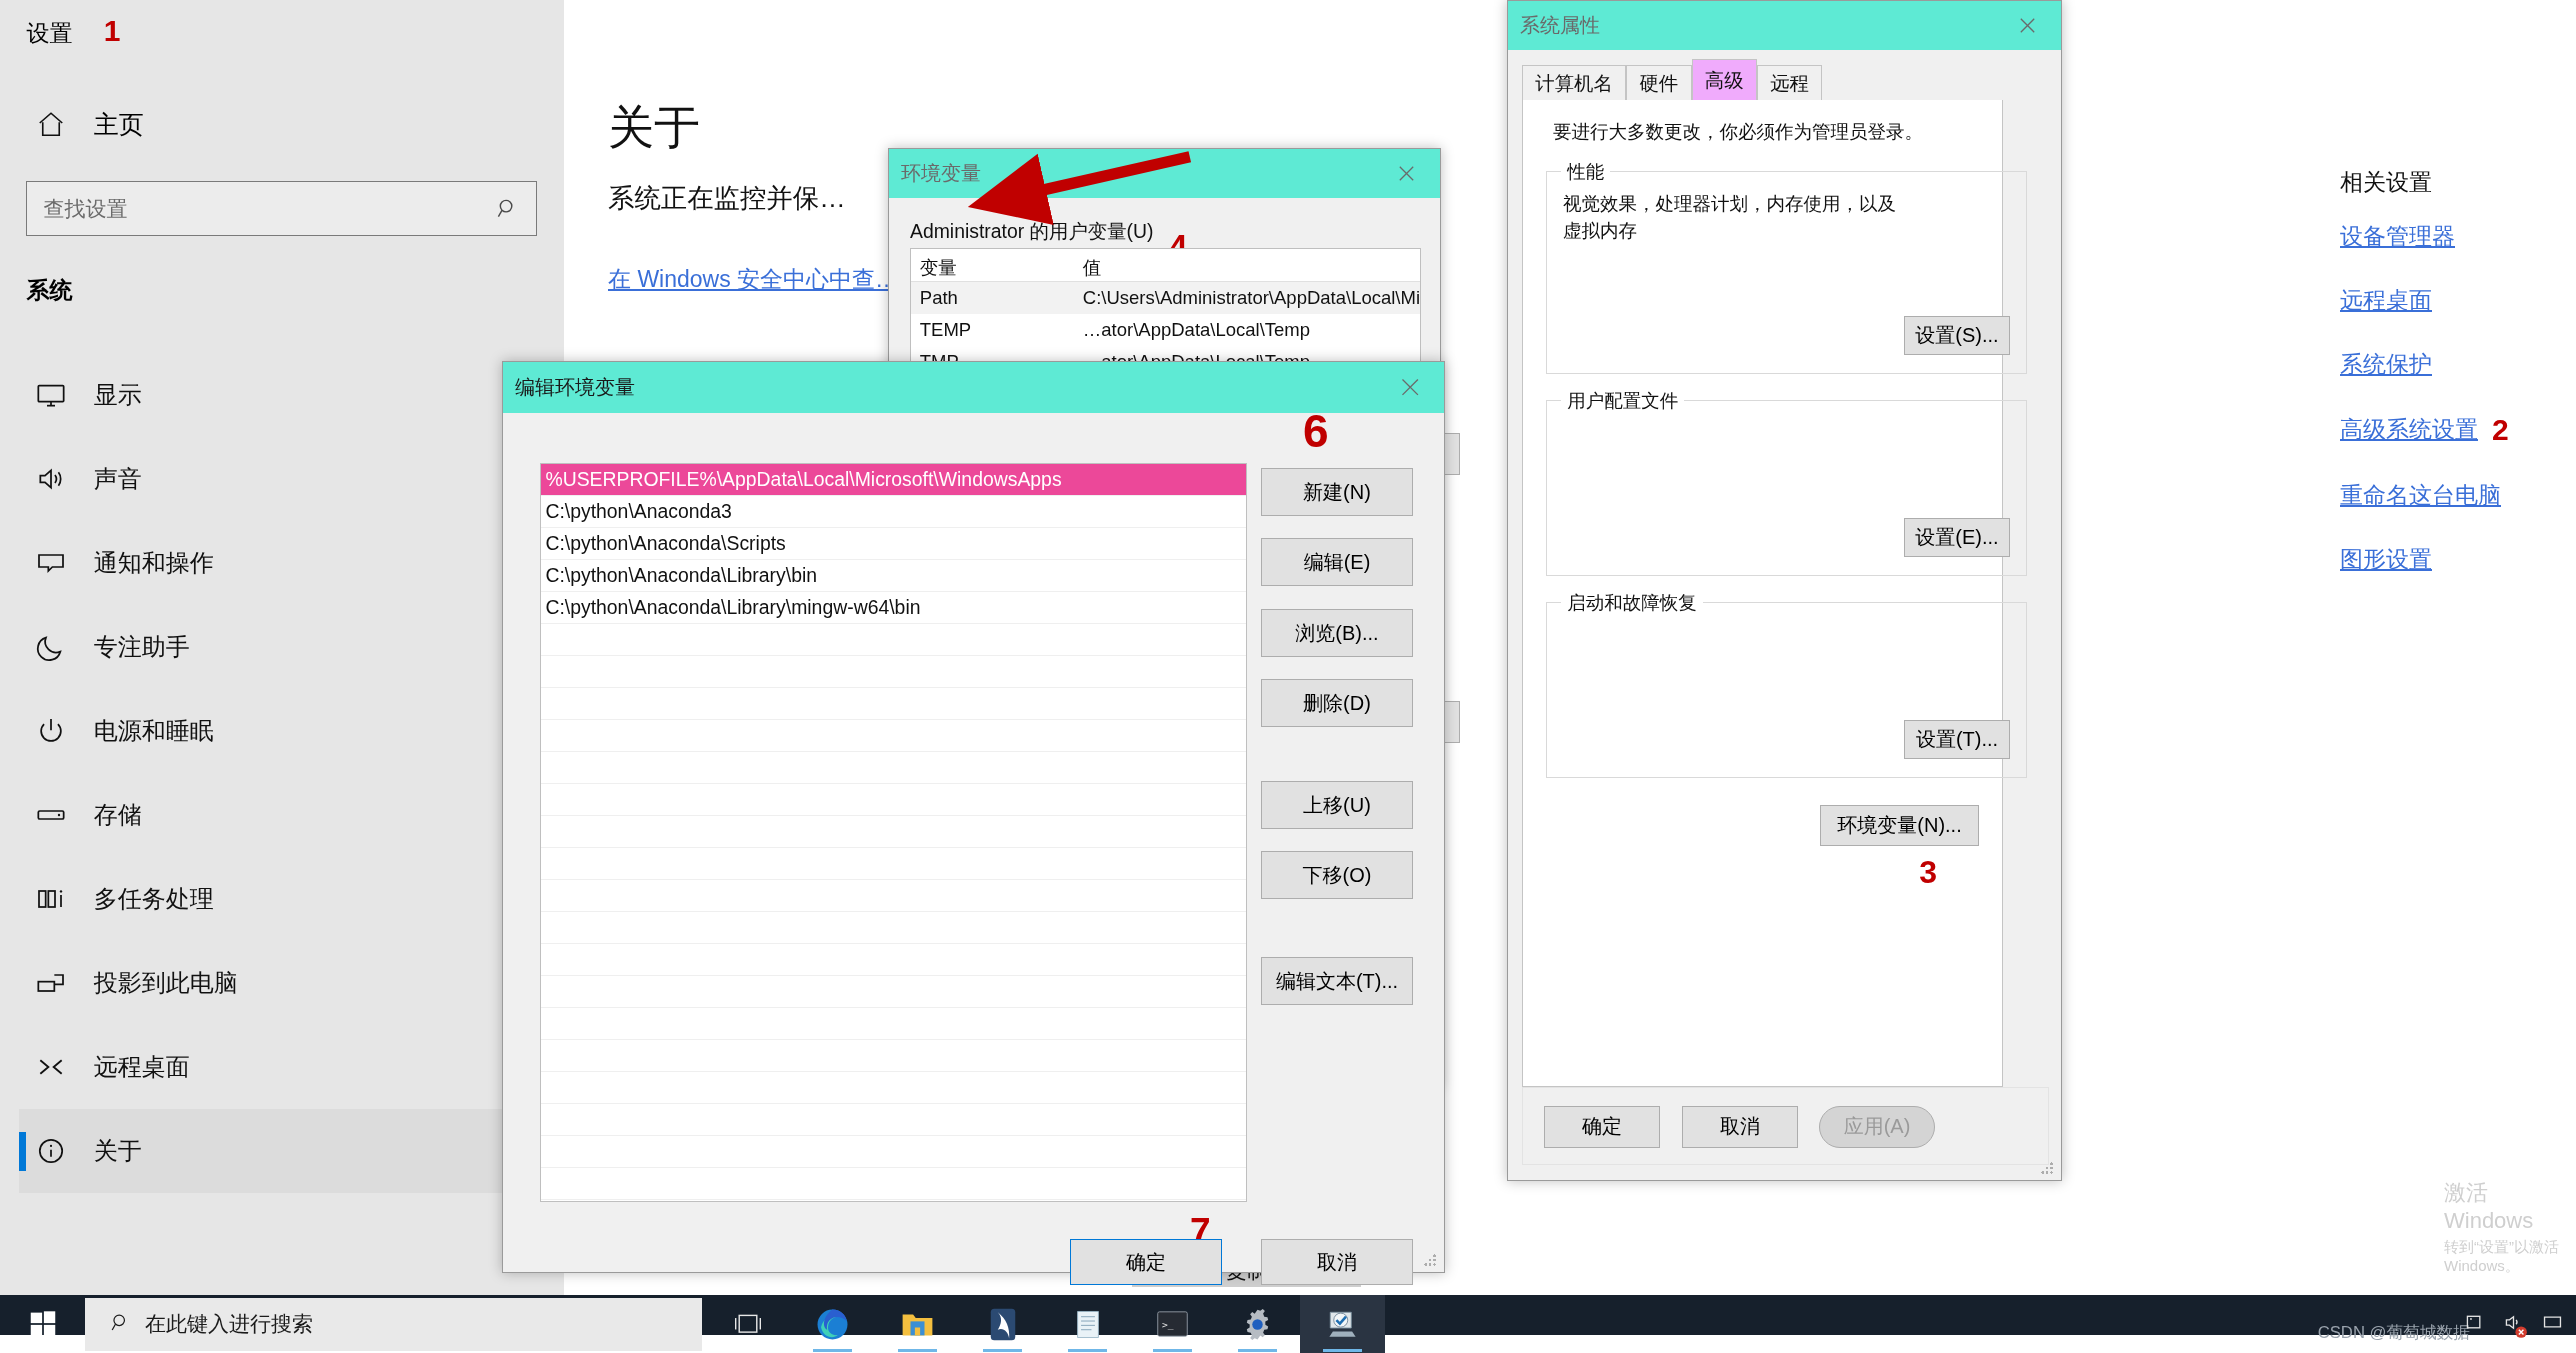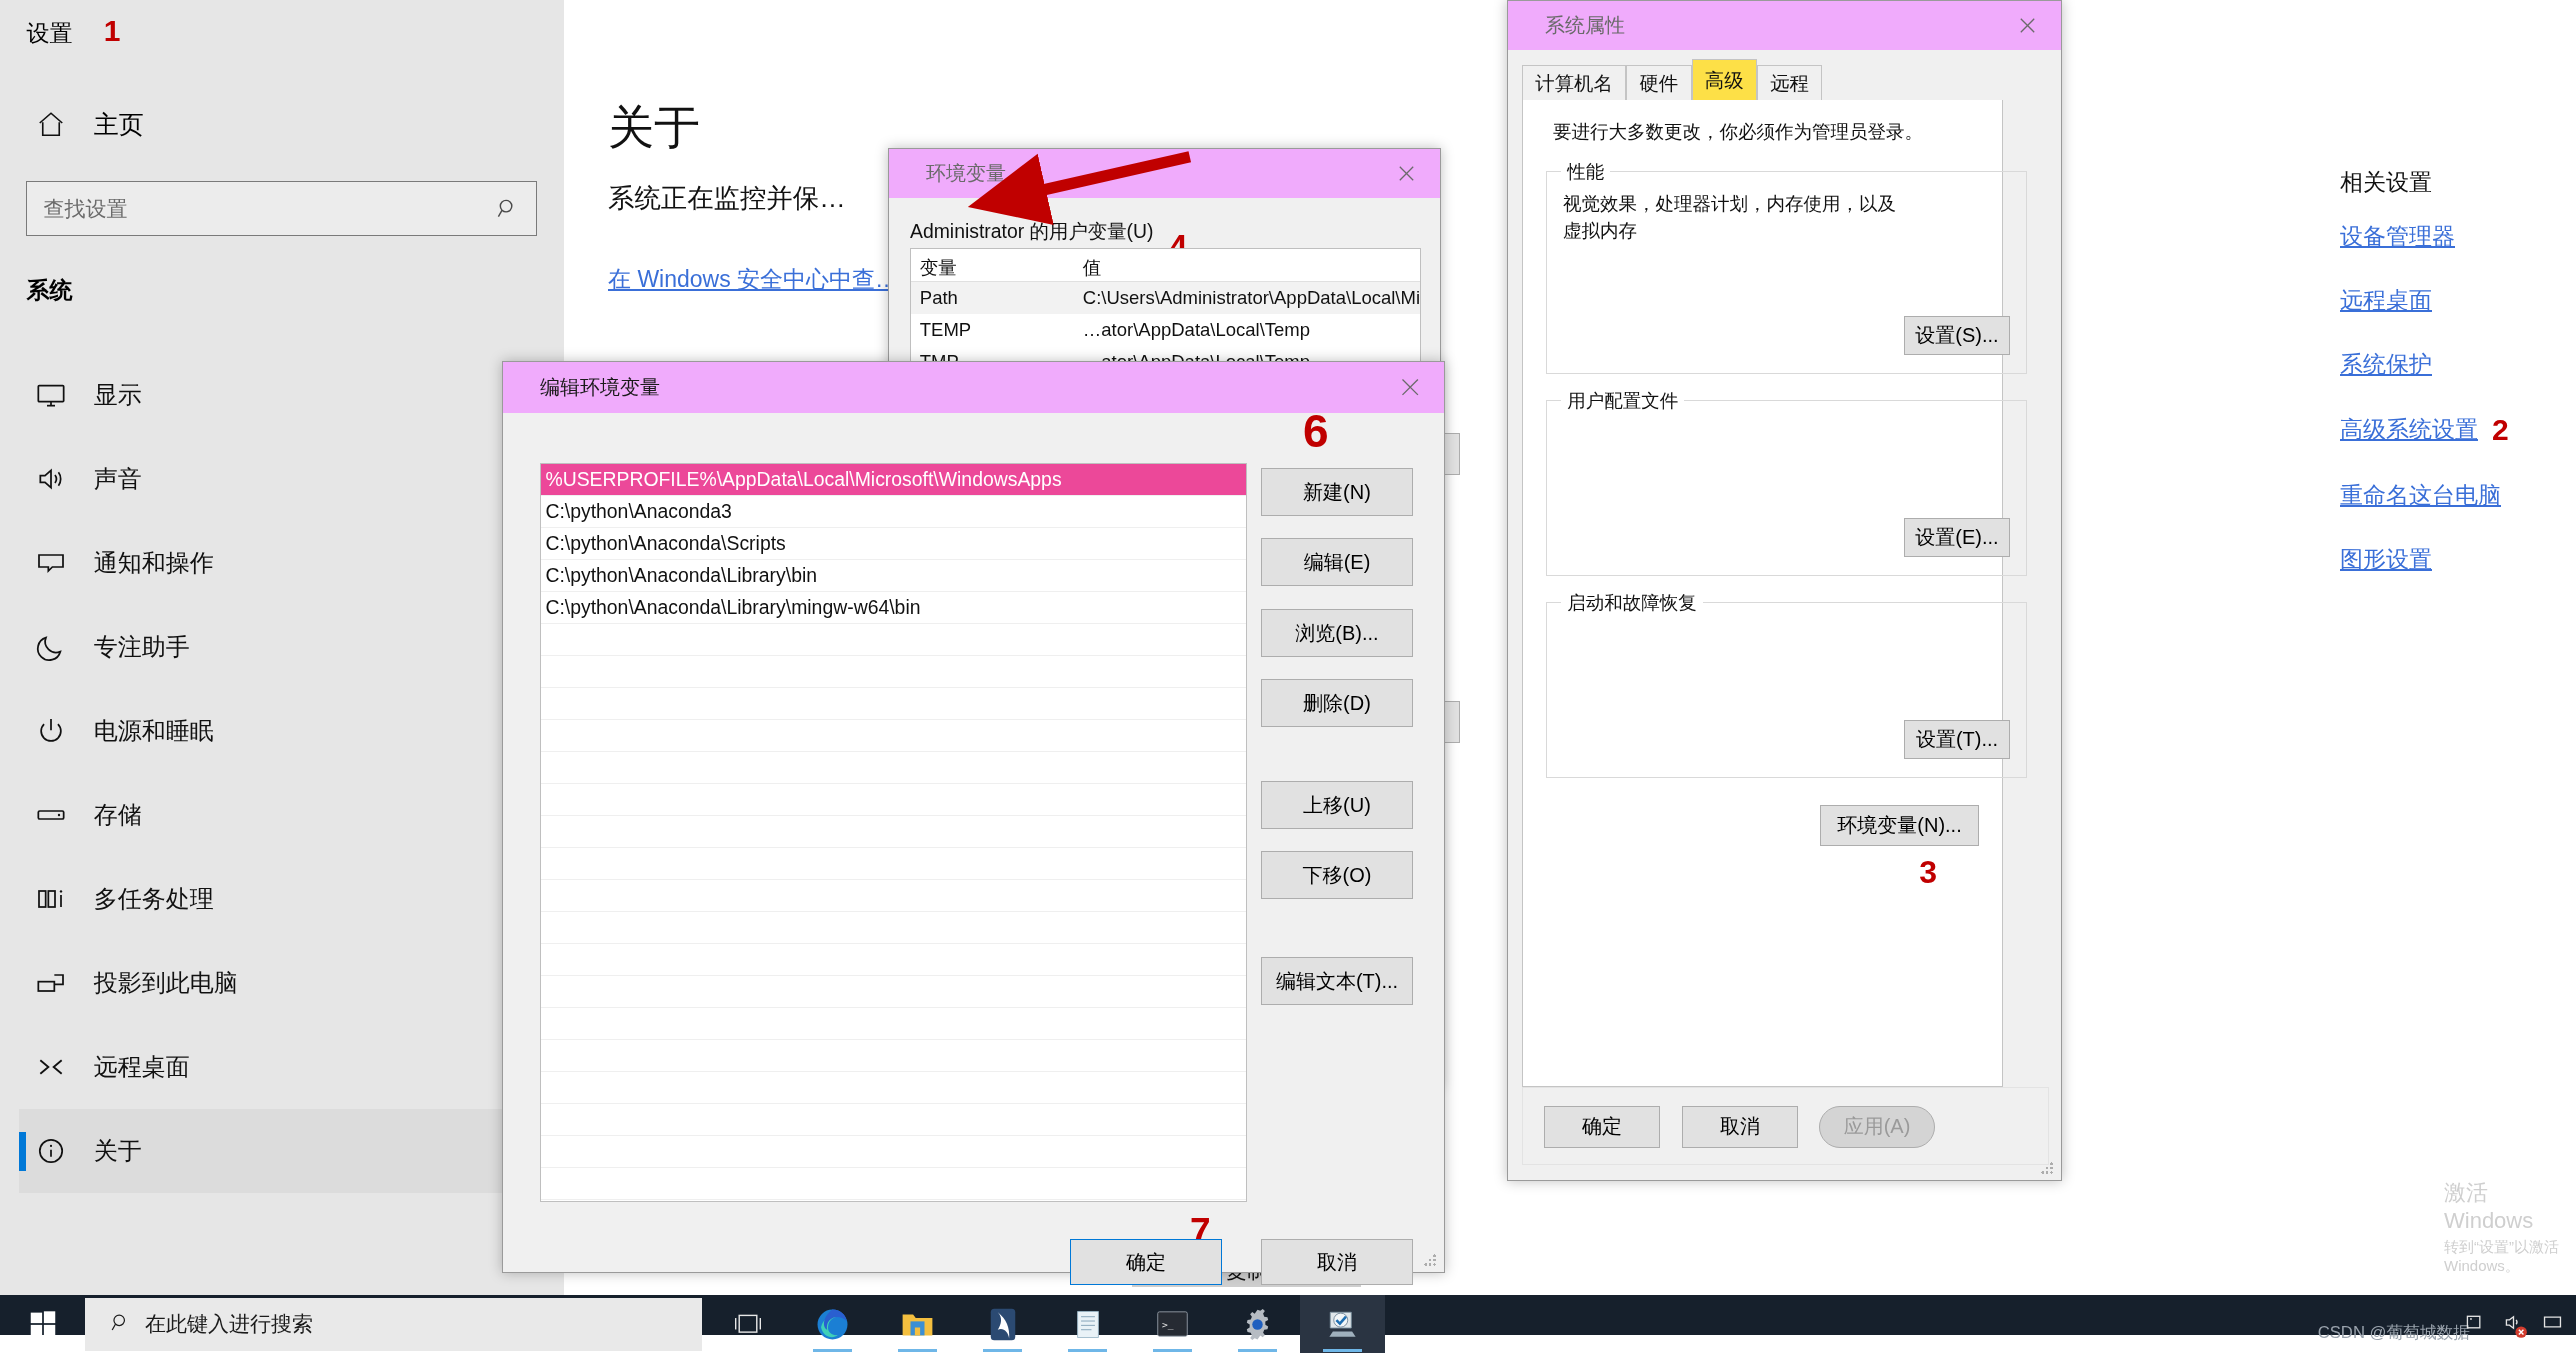--- a/index.html
+++ b/index.html
@@ -52,21 +52,21 @@
   .related-link .annot { margin-left:14px; font-size:30px; vertical-align:-2.6px; }
 
   .copy-strip {
     position:absolute; left:568px; top:1255px; width:229px; height:32px; background:#cfcfcf;
     display:flex; align-items:center; justify-content:center; font-size:21px; color:#111;
   }
   .copy-white { position:absolute; left:767px; top:1255px; width:97px; height:32px; background:#fff; }
 
   
   .win32 { position:absolute; background:#f0f0f0; border:0.9px solid #9a9a9a; box-shadow:0 0 12.3px rgba(0,0,0,.25); }
-  .w32-title { height:49px; background:#f0abfc; display:flex; align-items:center; padding-left:37px; position:relative; }
+  .w32-title { height:49px; background:#5eead4; display:flex; align-items:center; padding-left:12px; position:relative; }
   .w32-title .cap { font-size:20px; color:#6a6a6a; }
   .w32-close { position:absolute; right:0; top:0; width:67px; height:49px; display:flex; align-items:center; justify-content:center; }
   .w32-close svg { stroke:#6a6a6a; }
   .btn {
     background:#e1e1e1; border:0.9px solid #adadad; font-size:20px; color:#000;
     display:flex; align-items:center; justify-content:center; font-family:"Liberation Sans",sans-serif;
   }
   .btn.default { border:1.8px solid #0078d7; background:#e1e1e1; }
   .btn.disabled { color:#9a9a9a; background:#d4d4d4; }
   .grip { position:absolute; right:7px; bottom:5.3px; width:14px; height:14px;
@@ -77,21 +77,21 @@
       radial-gradient(circle 1.4px at 7px 7px, #adadad 99%, transparent 100%),
       radial-gradient(circle 1.4px at 11.5px 7px, #adadad 99%, transparent 100%),
       radial-gradient(circle 1.4px at 11.5px 2.6px, #adadad 99%, transparent 100%);
   }
 
   
   #sysprop { left:1507px; top:0px; width:555px; height:1181px; }
   .tabstrip { position:absolute; left:14px; top:58px; height:41px; display:flex; align-items:flex-end; }
   .tab { height:35px; background:#f0f0f0; border:0.9px solid #c4c4c4; border-bottom:none; font-size:19.4px;
          display:flex; align-items:center; padding:0 12.3px; color:#111; }
-  .tab.sel { height:41px; background:#fde047; border-color:#c4c4c4; }
+  .tab.sel { height:41px; background:#f0abfc; border-color:#c4c4c4; }
   .tab-panel { position:absolute; left:14px; top:99px; width:481px; height:987px; background:#fff; border:0.9px solid #c4c4c4; border-top:none; }
   .admin-note { position:absolute; left:30px; top:19.4px; font-size:18.5px; color:#111; white-space:nowrap; }
   .grp { position:absolute; left:23px; width:481px; border:0.9px solid #d9d9d9; }
   .grp-legend { position:absolute; top:-13.2px; left:14px; background:#fff; padding:0 6.2px; font-size:18.5px; color:#111; }
   .sp-btn { position:absolute; width:106px; height:39px; }
   .sysprop-foot { position:absolute; left:14px; top:1086px; width:527px; height:78px; background:#f0f0f0; border:0.9px solid #e3e3e3; }
 
   
   #envvars { left:888px; top:148px; width:553px; height:939px; }
   .ev-group-label { position:absolute; font-size:19.4px; color:#111; }

